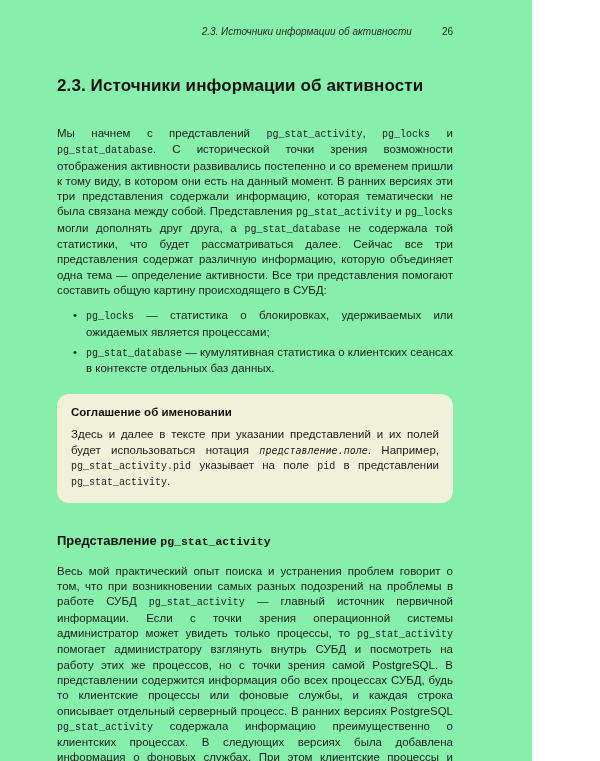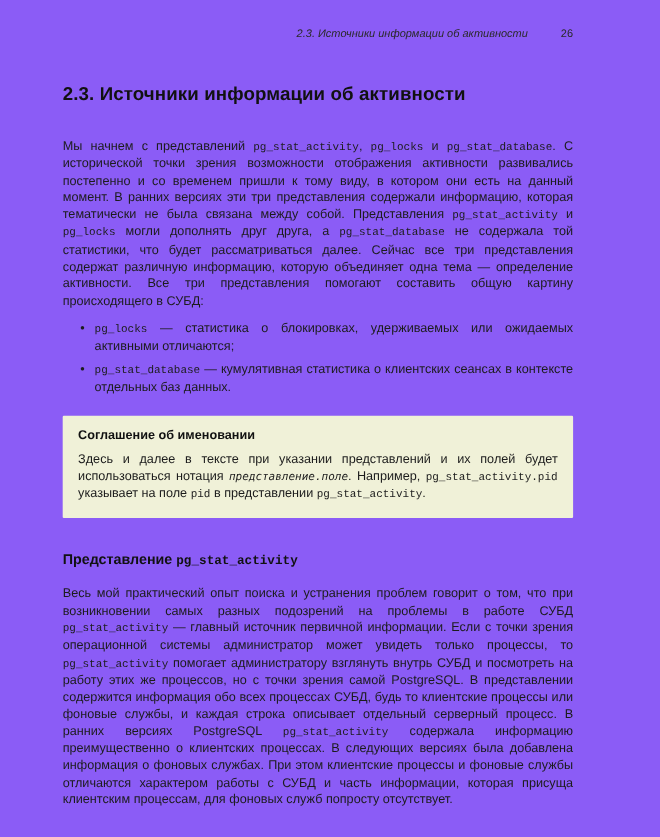--- a/index.html
+++ b/index.html
@@ -2,22 +2,22 @@
 <html><head>
 <meta charset="utf-8">
 <style>
   html,body{margin:0;padding:0;}
   body{
     width:600px;height:761px;background:#ffffff;color:#1c1c1c;
     font-family:"Liberation Sans",sans-serif;
     -webkit-font-smoothing:antialiased;
   }
   .page{
-    position:relative;width:600px;height:761px;box-sizing:border-box;
-    padding:26px 79px 0 57px;overflow:hidden;background:#8b5cf6;
+    position:relative;width:532px;height:761px;box-sizing:border-box;
+    padding:26px 79px 0 57px;overflow:hidden;background:#86efac;
   }
   
   .running-head{
     display:flex;justify-content:flex-end;align-items:baseline;gap:30px;
     font-size:10px;color:#2a2a2a;margin-bottom:30px;
   }
   .running-title{font-style:italic;}
   .page-num{font-style:normal;}
   
   .para{
@@ -43,21 +43,21 @@
   ul.bullet-list li{
     position:relative;padding-left:29px;margin:0 0 5px 0;
     font-size:11.5px;line-height:15.3px;text-align:justify;color:#1c1c1c;
   }
   ul.bullet-list li::before{
     content:"\2022";position:absolute;left:16px;top:0;
     font-size:11.5px;line-height:15.3px;color:#1c1c1c;
   }
   .callout{
     margin:18px 0 0 0;padding:12px 14px 13px 14px;box-sizing:border-box;
-    border-radius:1px;
+    border-radius:12px;
   }
   .callout-title{
     margin:0 0 9px 0;font-size:11.5px;font-weight:bold;color:#111;
   }
   .callout-body{
     margin:0;font-size:11.5px;line-height:15.1px;text-align:justify;color:#1c1c1c;
   }
   h2.subsection-title{
     margin:30px 0 14px 0;font-size:13px;line-height:16px;font-weight:bold;color:#111;
   }
@@ -74,21 +74,21 @@
     <span class="running-title">2.3. Источники информации об активности</span>
     <span class="page-num">26</span>
   </div>
 
 
   <h1 class="section-title">2.3. Источники информации об активности</h1>
 
   <p class="para"><span class="seg plain">Мы начнем с представлений </span><span class="seg code">pg_stat_activity</span><span class="seg plain">, </span><span class="seg code">pg_locks</span><span class="seg plain"> и </span><span class="seg code">pg_stat_database</span><span class="seg plain">. С исторической точки зрения возможности отображения активности развивались постепенно и со временем пришли к тому виду, в котором они есть на данный момент. В ранних версиях эти три представления содержали информацию, которая тематически не была связана между собой. Представления </span><span class="seg code">pg_stat_activity</span><span class="seg plain"> и </span><span class="seg code">pg_locks</span><span class="seg plain"> могли дополнять друг друга, а </span><span class="seg code">pg_stat_database</span><span class="seg plain"> не содержала той статистики, что будет рассматриваться далее. Сейчас все три представления содержат различную информацию, которую объединяет одна тема — определение активности. Все три представления помогают составить общую картину происходящего в СУБД:</span></p>
 
   <ul class="bullet-list">
-      <li><span class="seg code">pg_locks</span><span class="seg plain"> — статистика о блокировках, удерживаемых или ожидаемых активными отличаются;</span></li>
+      <li><span class="seg code">pg_locks</span><span class="seg plain"> — статистика о блокировках, удерживаемых или ожидаемых является процессами;</span></li>
       <li><span class="seg code">pg_stat_database</span><span class="seg plain"> — кумулятивная статистика о клиентских сеансах в контексте отдельных баз данных.</span></li>
     </ul>
 
   <div class="callout" style="background: rgb(240, 241, 216);">
     <p class="callout-title">Соглашение об именовании</p>
     <p class="callout-body"><span class="seg plain">Здесь и далее в тексте при указании представлений и их полей будет использоваться нотация </span><span class="seg codei">представление.поле</span><span class="seg plain">. Например, </span><span class="seg code">pg_stat_activity.pid</span><span class="seg plain"> указывает на поле </span><span class="seg code">pid</span><span class="seg plain"> в представлении </span><span class="seg code">pg_stat_activity</span><span class="seg plain">.</span></p>
   </div>
 
   <h2 class="subsection-title"><span class="seg plain">Представление </span><span class="seg code">pg_stat_activity</span></h2>
 

